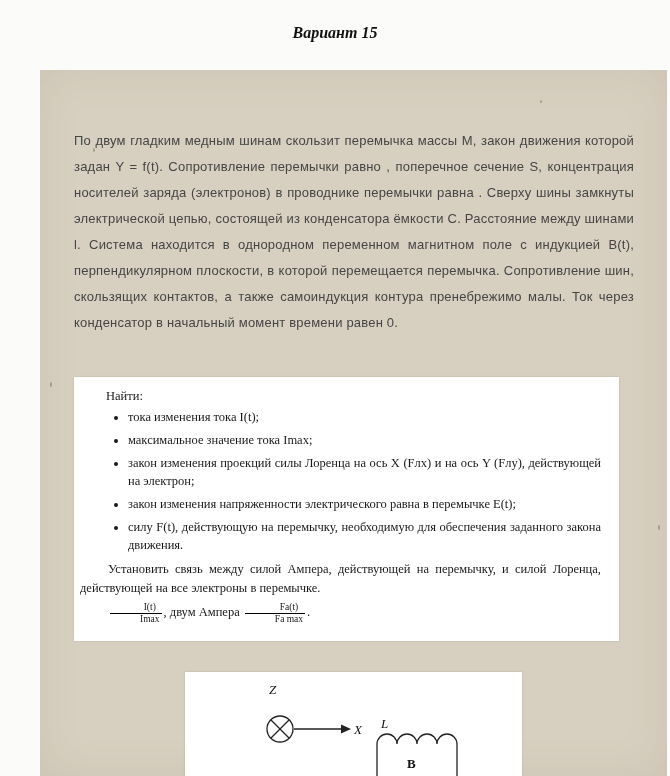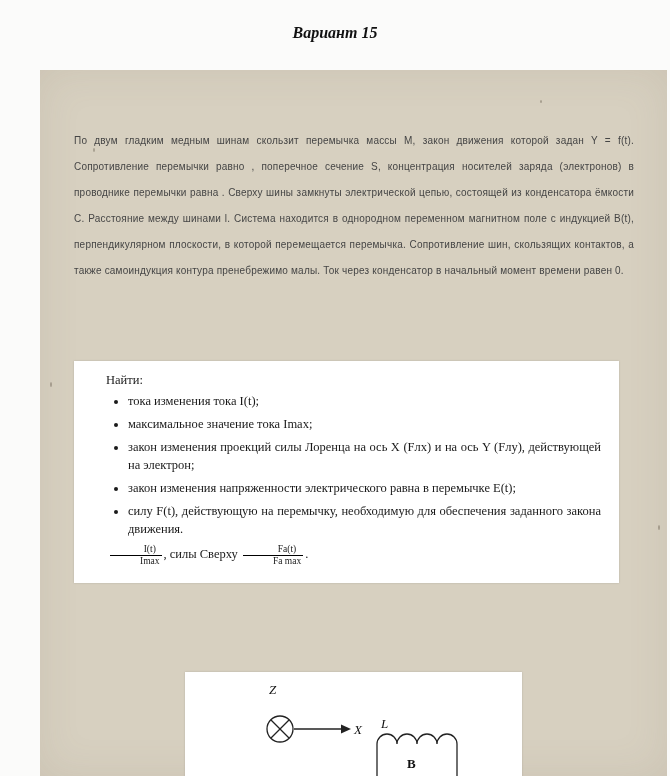--- a/index.html
+++ b/index.html
@@ -44,30 +44,30 @@
     border-radius: 50%;
     opacity: 0.45;
   }
   .problem-text {
     position: absolute;
     left: 34px;
     top: 58px;
     width: 560px;
     margin: 0;
     font-family: "Liberation Sans", sans-serif;
-    font-size: 10px;
+    font-size: 13px;
     line-height: 26px;
     letter-spacing: 0.2px;
     color: #454545;
     text-align: justify;
   }
   .tasks-box {
     position: absolute;
     left: 34px;
-    top: 291px;
+    top: 307px;
     width: 545px;
     box-sizing: border-box;
     background: #ffffff;
     padding: 12px 18px 12px 6px;
     font-family: "Liberation Serif", serif;
     font-size: 12.5px;
     color: #1a1a1a;
     box-shadow: 0 0 2px rgba(0,0,0,0.15);
   }
   .tasks-heading {
@@ -152,25 +152,26 @@
 
     <div class="tasks-box">
       <div class="tasks-heading">Найти:</div>
       <ul class="tasks-list">
         <li>тока изменения тока I(t);</li>
         <li>максимальное значение тока Imax;</li>
         <li>закон изменения проекций силы Лоренца на ось X (Fлx) и на ось Y (Fлy), действующей на электрон;</li>
         <li>закон изменения напряженности электрического равна в перемычке E(t);</li>
         <li>силу F(t), действующую на перемычку, необходимую для обеспечения заданного закона движения.</li>
       </ul>
+      <p class="tasks-para">Установить связь между силой Ампера, действующей на перемычку, и силой Лоренца, действующей на все электроны в перемычке.</p>
       <p class="tasks-para plot-line">
         <span class="frac">
           <span class="num">I(t)</span>
           <span class="den">Imax</span>
-        </span><span>, силы Сверху</span>
+        </span><span>, двум Ампера</span>
         <span class="frac">
           <span class="num">Fа(t)</span>
           <span class="den">Fа max</span>
         </span><span>.</span>
       </p>
     </div>
 
     <div class="diagram-box">
       <svg width="337" height="110" viewBox="0 0 337 110">
 

